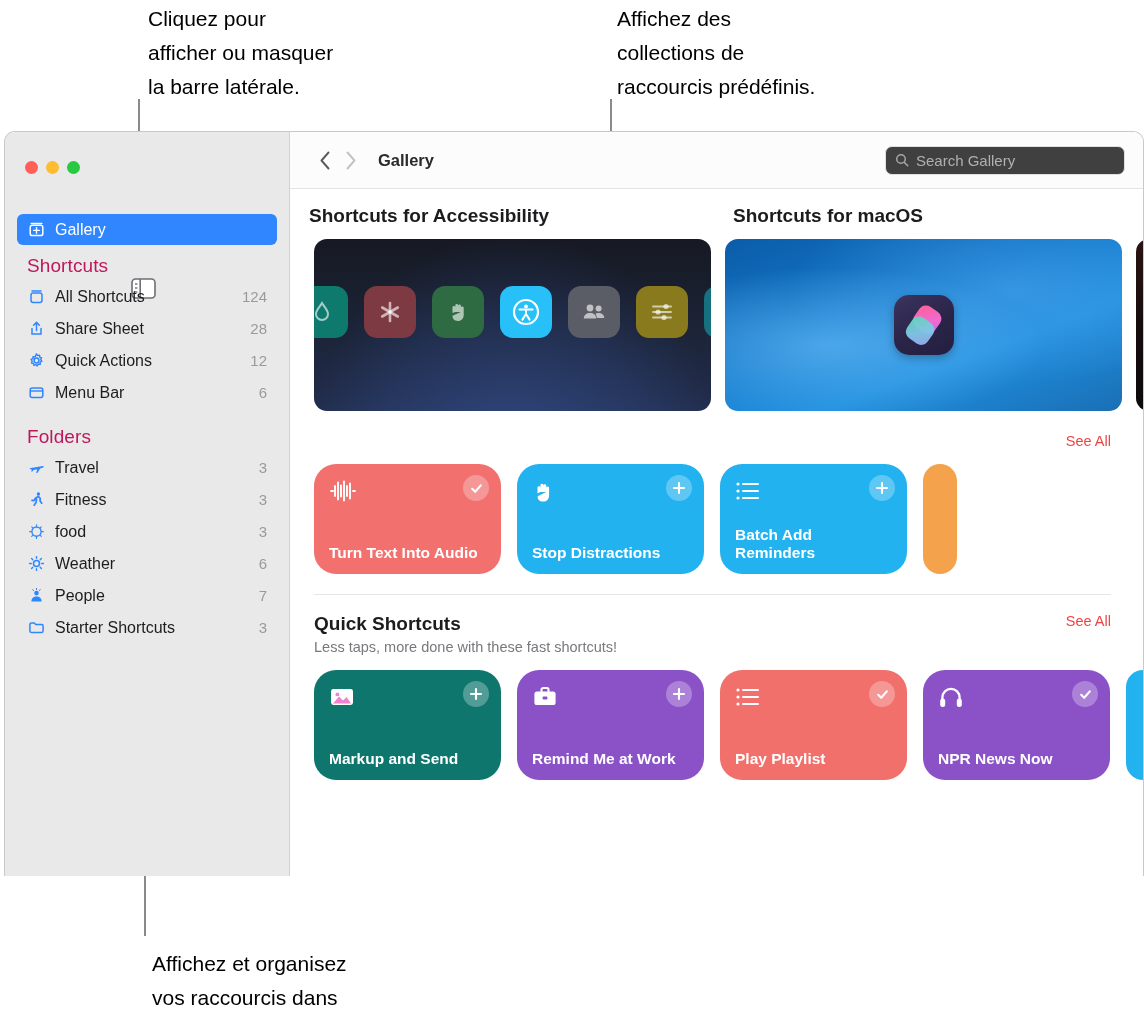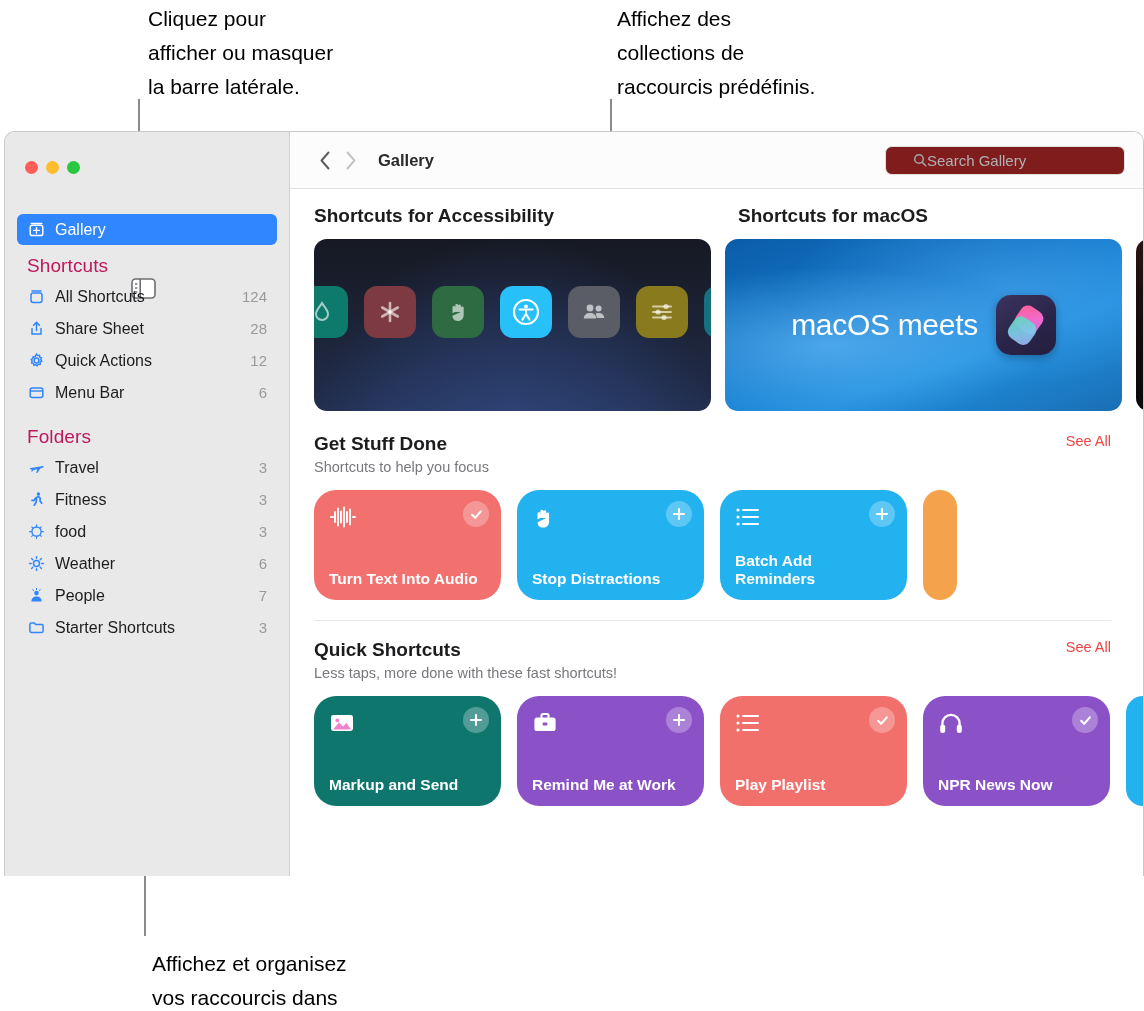--- a/index.html
+++ b/index.html
@@ -98,33 +98,33 @@
     width:26px; height:26px; display:flex; align-items:center; justify-content:center;
     color:#5a5a5e;
   }
   .nav-arrow.disabled{ color:#c2c2c6; }
   .crumb{
     font-size:16.5px; font-weight:700; color:#2b2b2e; margin-left:14px;
   }
   .toolbar-spacer{ flex:1 1 auto; }
   .search{
     width:240px; height:29px; border:1px solid #e0e0e0; border-radius:7px;
-    background:#7f1d1d; display:flex; align-items:center; padding:0 27px;
+    background:#404040; display:flex; align-items:center; gap:7px; padding:0 9px;
   }
   .search .sicon{ color:#a6a6aa; display:flex; }
   .search .sph{ font-size:15px; color:#b0b0b4; }
 
   .content{
     position:absolute; left:0; right:0; top:57px; bottom:0;
     overflow:hidden;
   }
 
   
   .banner-head-row{
-    display:flex; gap:14px; padding:16px 0 0 24px;
+    display:flex; gap:14px; padding:16px 0 0 24px;justify-content:flex-end;
   }
   .banner-head{
     font-size:19px; font-weight:700; color:#1c1c1e;
     flex:0 0 410px;
   }
 
   .banner-row{
     display:flex; gap:14px; padding:12px 0 0 24px;
   }
   .banner{
@@ -482,21 +482,20 @@
                   </svg>
               </div>
               <div class="tile" style="background:#16707f">
                 
               </div>
             </div>
           </div>
 
           <div class="banner b-macos">
             <div class="inner">
-              <div class="txt">macOS meets</div>
               <div class="sc-icon">
                 <svg width="42" height="42" viewBox="0 0 42 42">
                   <defs>
                     <linearGradient id="sg1" x1="0" y1="0" x2="1" y2="1">
                       <stop offset="0%" stop-color="#ff5f8f"></stop>
                         <stop offset="55%" stop-color="#f06ad0"></stop>
                         <stop offset="100%" stop-color="#c36ae0"></stop>
                     </linearGradient>
                     <linearGradient id="sg2" x1="0" y1="0" x2="1" y2="1">
                       <stop offset="0%" stop-color="#5ed8b0"></stop>
@@ -509,24 +508,20 @@
                 </svg>
               </div>
             </div>
           </div>
 
           <div class="banner cut b-dark-cut"></div>
         </div>
 
         <div class="section">
           <div class="sec-head">
-            <div>
-              <div class="sec-title">Get Stuff Done</div>
-              <div class="sec-sub">Shortcuts to help you focus</div>
-            </div>
             <div class="see-all">See All</div>
           </div>
           <div class="cards">
 
 
             <div class="card" style="background:#f2706e">
               <div class="cicon">
                 <svg width="28" height="24" viewBox="0 0 28 24">
                     <g stroke="#fff" stroke-width="1.9" stroke-linecap="round">
                       <line x1="2" y1="12" x2="4" y2="12"></line>

